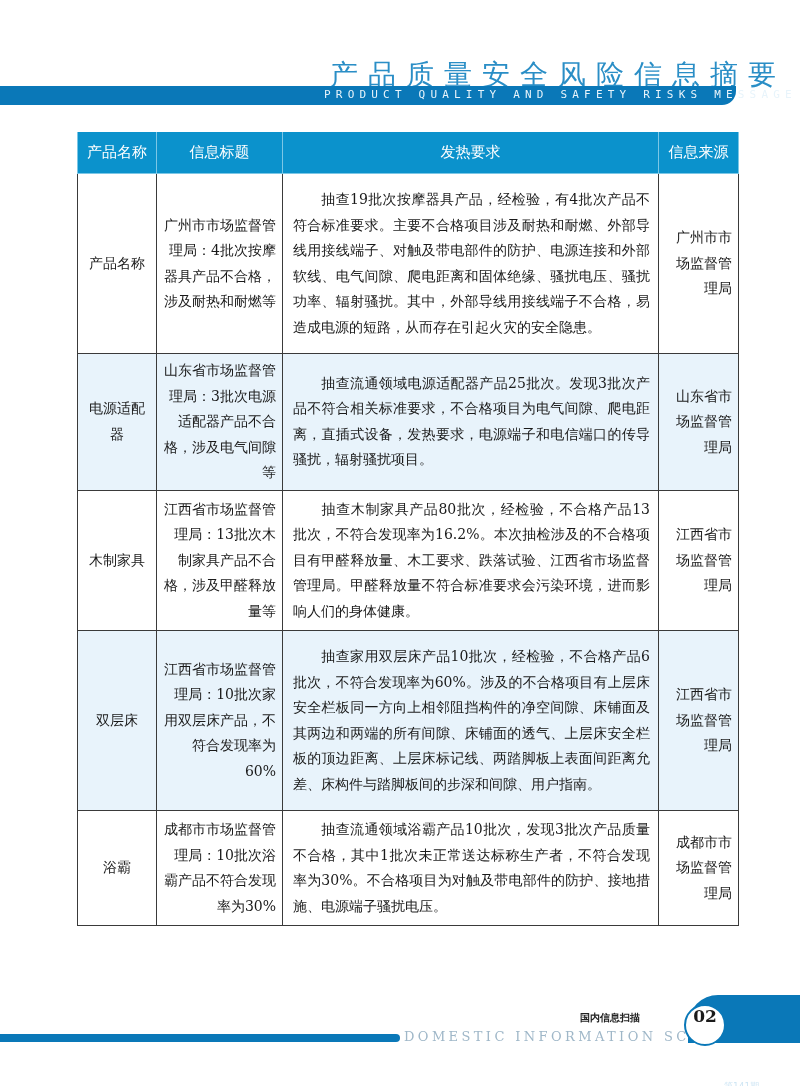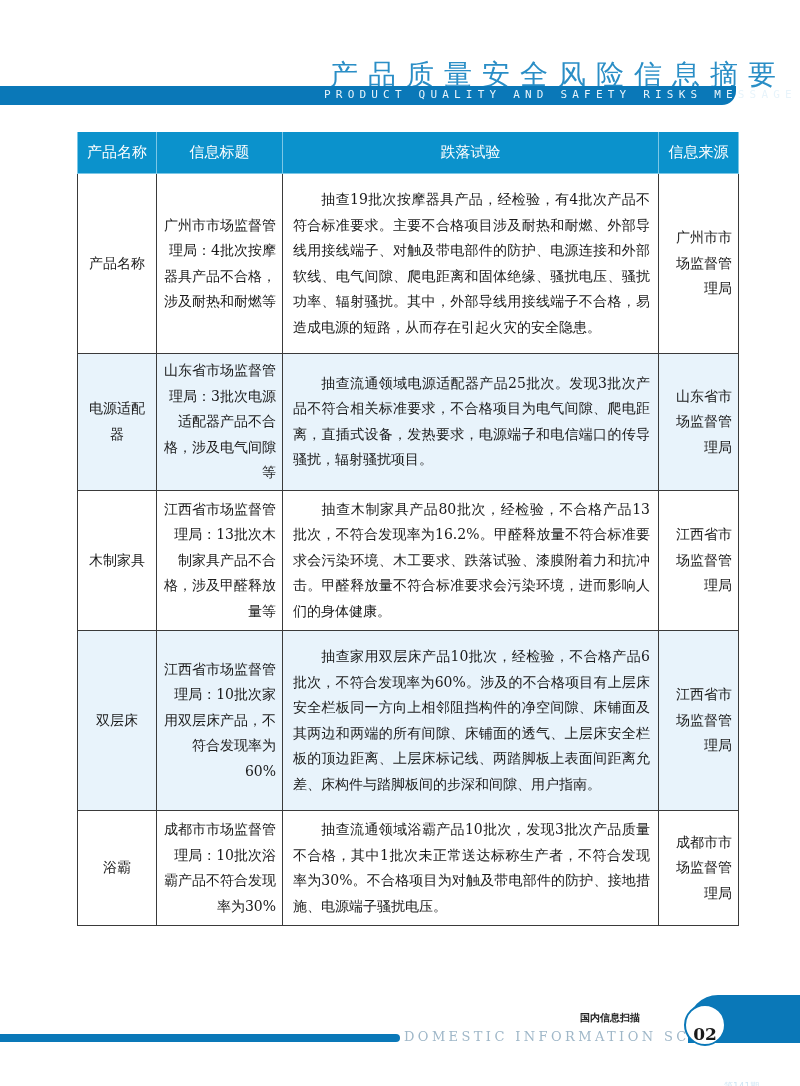--- a/index.html
+++ b/index.html
@@ -22,21 +22,21 @@
   td.c-desc .indent { display:inline-block; width:28px; }
   td.c-src { text-align:right; }
   .foot-bar { position:absolute; left:0; top:1034px; width:400px; height:8px; background:#0a78b8; border-radius:0 4px 4px 0;}
   .foot-en { position:absolute; left:404px; top:1029px; font-family:"DejaVu Serif","Liberation Serif",serif;
          font-size:13px; letter-spacing:3.4px; color:#9fb7c8; white-space:nowrap; }
   .foot-cn { position:absolute; left:580px; top:1011px; font-family:"DejaVu Sans","Liberation Sans",sans-serif;
          font-size:10px; font-weight:bold; color:#222; white-space:nowrap; }
   .foot-tab { position:absolute; left:688px; top:995px; width:112px; height:48px; background:#0a78b8;
          border-radius:30px 0 0 0; }
   .foot-circle { position:absolute; left:684px; top:1004px; width:38px; height:38px; border-radius:50%;
-         background:#fff; border:2px solid #0a78b8; display:flex; align-items:flex-end; justify-content:center;
+         background:#fff; border:2px solid #0a78b8; display:flex; align-items:flex-start; justify-content:center;
          font-family:"DejaVu Serif","Liberation Serif",serif; font-weight:bold; font-size:17px; color:#1a1a1a; }
   .foot-issue { position:absolute; left:724px; top:1032px; font-family:"DejaVu Sans","Liberation Sans",sans-serif;
          font-size:9px; color:#cfe6f4; white-space:nowrap;margin-top:48px; }
 </style>
 </head>
 <body>
 
 <div>
   <div class="banner-title">产品质量安全风险信息摘要</div>
   <div class="banner-bar"></div>
@@ -47,41 +47,41 @@
   <colgroup>
     <col style="width:79px">
       <col style="width:126px">
       <col style="width:376px">
       <col style="width:80px">
   </colgroup>
   <thead>
     <tr>
       <th>产品名称</th>
       <th>信息标题</th>
-      <th>跌落试验</th>
+      <th>发热要求</th>
       <th>信息来源</th>
     </tr>
   </thead>
   <tbody>
     <tr style="height:180px">
       <td class="c-name">产品名称</td>
       <td class="c-title">广州市市场监督管理局：4批次按摩器具产品不合格，涉及耐热和耐燃等</td>
       <td class="c-desc"><span class="indent"></span><span>抽查19批次按摩器具产品，经检验，有4批次产品不符合标准要求。主要不合格项目涉及耐热和耐燃、外部导线用接线端子、对触及带电部件的防护、电源连接和外部软线、电气间隙、爬电距离和固体绝缘、骚扰电压、骚扰功率、辐射骚扰。其中，外部导线用接线端子不合格，易造成电源的短路，从而存在引起火灾的安全隐患。</span></td>
       <td class="c-src">广州市市场监督管理局</td>
     </tr>
     <tr class="alt" style="height:126px">
       <td class="c-name">电源适配器</td>
       <td class="c-title">山东省市场监督管理局：3批次电源适配器产品不合格，涉及电气间隙等</td>
       <td class="c-desc"><span class="indent"></span><span>抽查流通领域电源适配器产品25批次。发现3批次产品不符合相关标准要求，不合格项目为电气间隙、爬电距离，直插式设备，发热要求，电源端子和电信端口的传导骚扰，辐射骚扰项目。</span></td>
       <td class="c-src">山东省市场监督管理局</td>
     </tr>
     <tr style="height:127px">
       <td class="c-name">木制家具</td>
       <td class="c-title">江西省市场监督管理局：13批次木制家具产品不合格，涉及甲醛释放量等</td>
-      <td class="c-desc"><span class="indent"></span><span>抽查木制家具产品80批次，经检验，不合格产品13批次，不符合发现率为16.2%。甲醛释放量不符合标准要求会污染环境、木工要求、跌落试验、漆膜附着力和抗冲击。甲醛释放量不符合标准要求会污染环境，进而影响人们的身体健康。</span></td>
+      <td class="c-desc"><span class="indent"></span><span>抽查木制家具产品80批次，经检验，不合格产品13批次，不符合发现率为16.2%。本次抽检涉及的不合格项目有甲醛释放量、木工要求、跌落试验、江西省市场监督管理局。甲醛释放量不符合标准要求会污染环境，进而影响人们的身体健康。</span></td>
       <td class="c-src">江西省市场监督管理局</td>
     </tr>
     <tr class="alt" style="height:180px">
       <td class="c-name">双层床</td>
       <td class="c-title">江西省市场监督管理局：10批次家用双层床产品，不符合发现率为60%</td>
       <td class="c-desc"><span class="indent"></span><span>抽查家用双层床产品10批次，经检验，不合格产品6批次，不符合发现率为60%。涉及的不合格项目有上层床安全栏板同一方向上相邻阻挡构件的净空间隙、床铺面及其两边和两端的所有间隙、床铺面的透气、上层床安全栏板的顶边距离、上层床标记线、两踏脚板上表面间距离允差、床构件与踏脚板间的步深和间隙、用户指南。</span></td>
       <td class="c-src">江西省市场监督管理局</td>
     </tr>
     <tr style="height:111px">
       <td class="c-name">浴霸</td>

